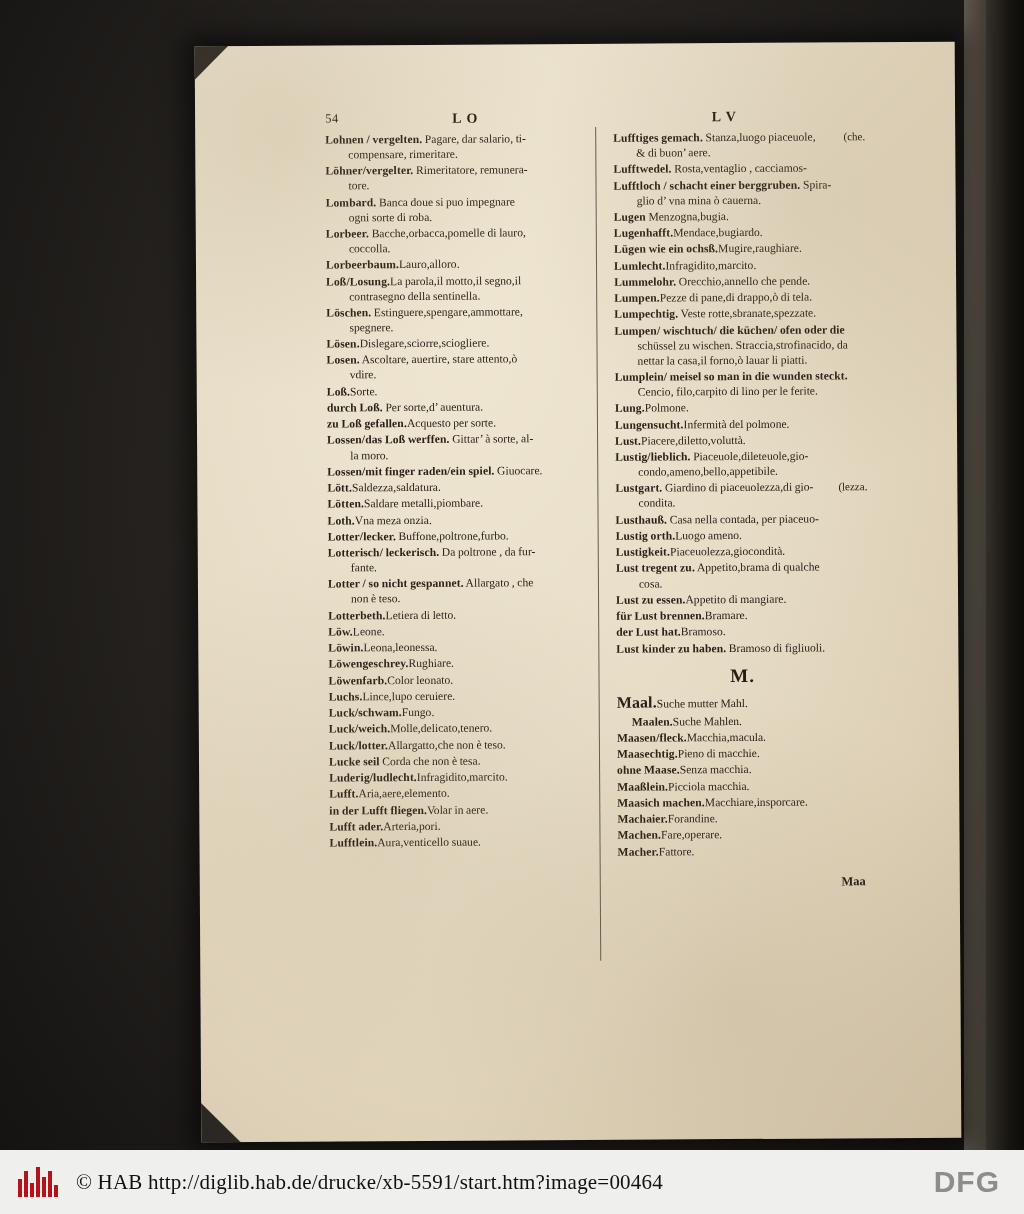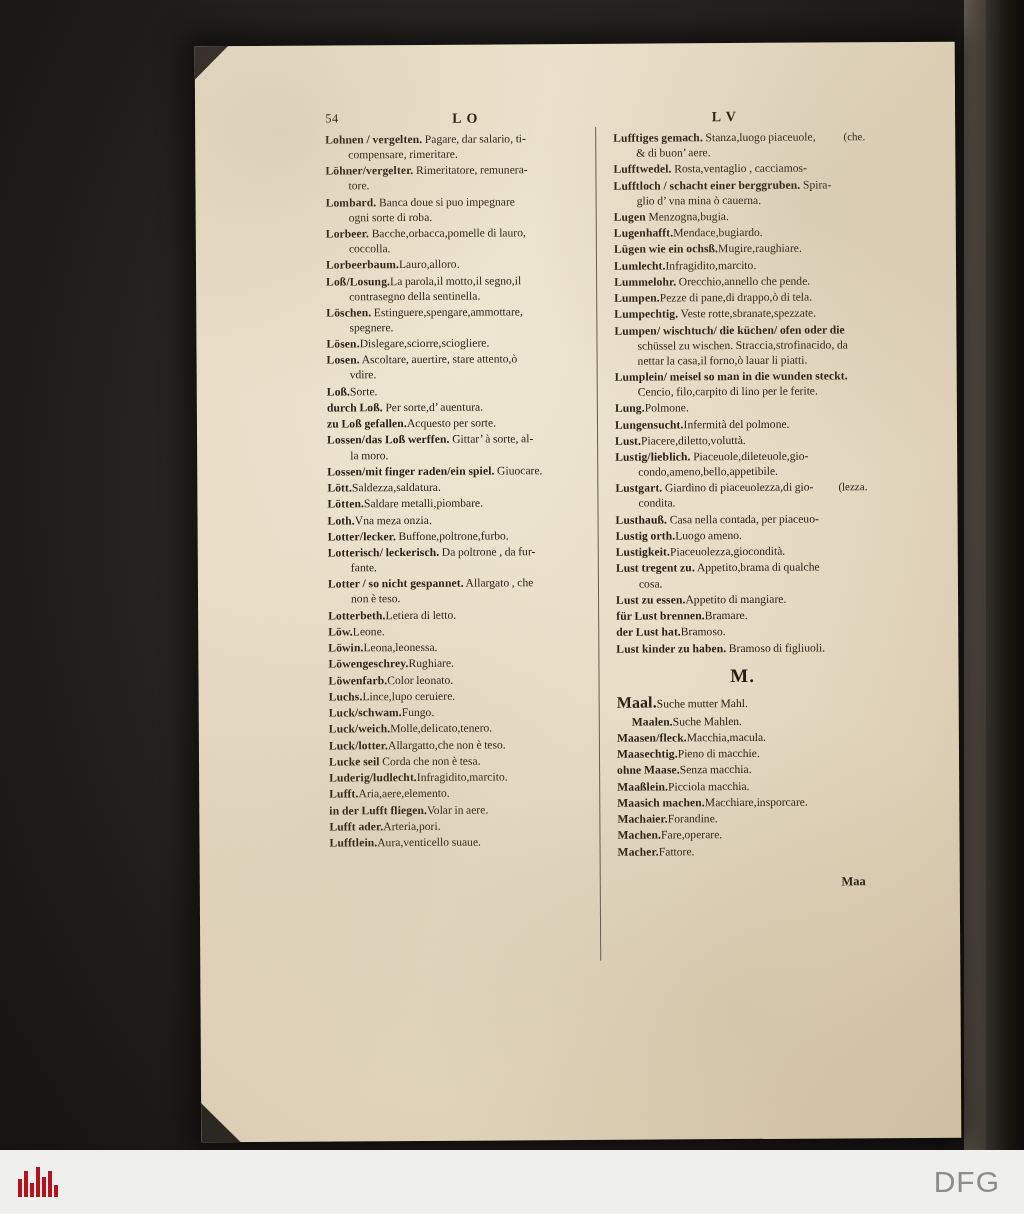--- a/index.html
+++ b/index.html
@@ -206,21 +206,21 @@
   }
   .footer-text {
     font-family: "Liberation Serif", serif;
     font-size: 21px;
     color: #111;
     letter-spacing: .2px;
   }
   .dfg-logo {
     font-family: "Liberation Sans", sans-serif;
     font-size: 30px;
-    font-weight: normal;
+    font-weight: bold;
     color: #8d8d8d;
     letter-spacing: 1px;
     padding-right: 6px;
   }
 </style>
 </head>
 <body>
 
 <div id="stage">
   <div class="bg-dark"></div>
@@ -336,16 +336,17 @@
     <div class="footer-left">
       <div class="hab-logo">
         <i style="height:18px"></i>
           <i style="height:26px"></i>
           <i style="height:14px"></i>
           <i style="height:30px"></i>
           <i style="height:20px"></i>
           <i style="height:26px"></i>
           <i style="height:12px"></i>
       </div>
+      <div class="footer-text">© HAB http://diglib.hab.de/drucke/xb-5591/start.htm?image=00464</div>
     </div>
     <div class="dfg-logo">DFG</div>
   </div>
 </div>
 
 </body></html>

